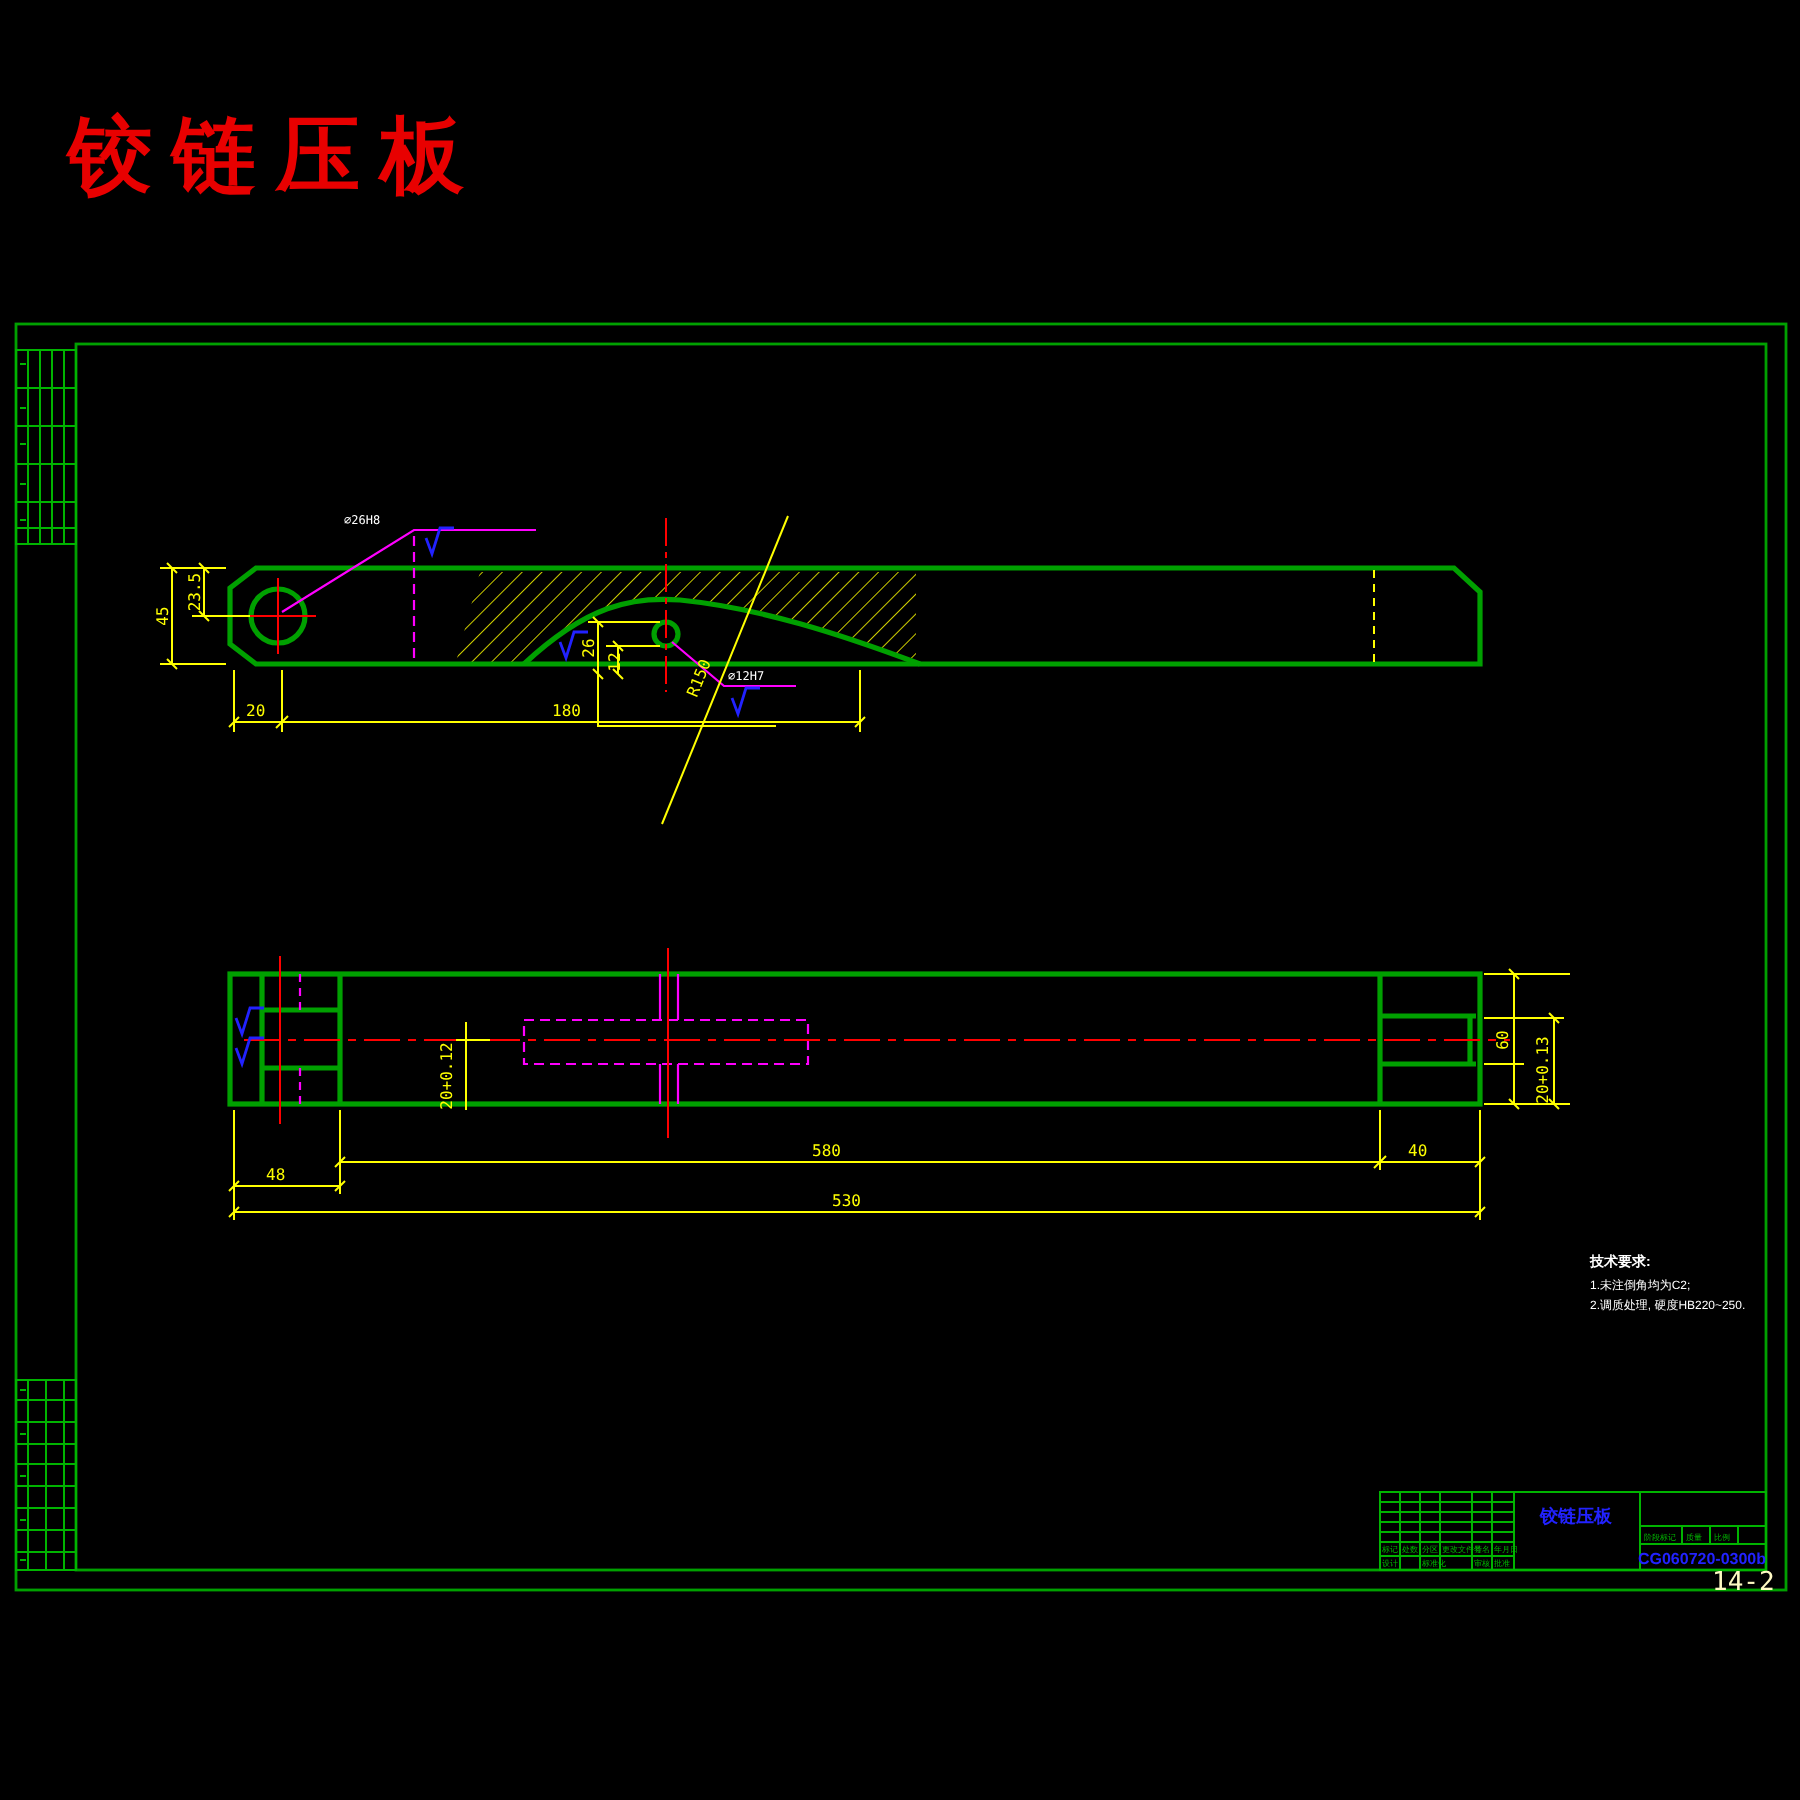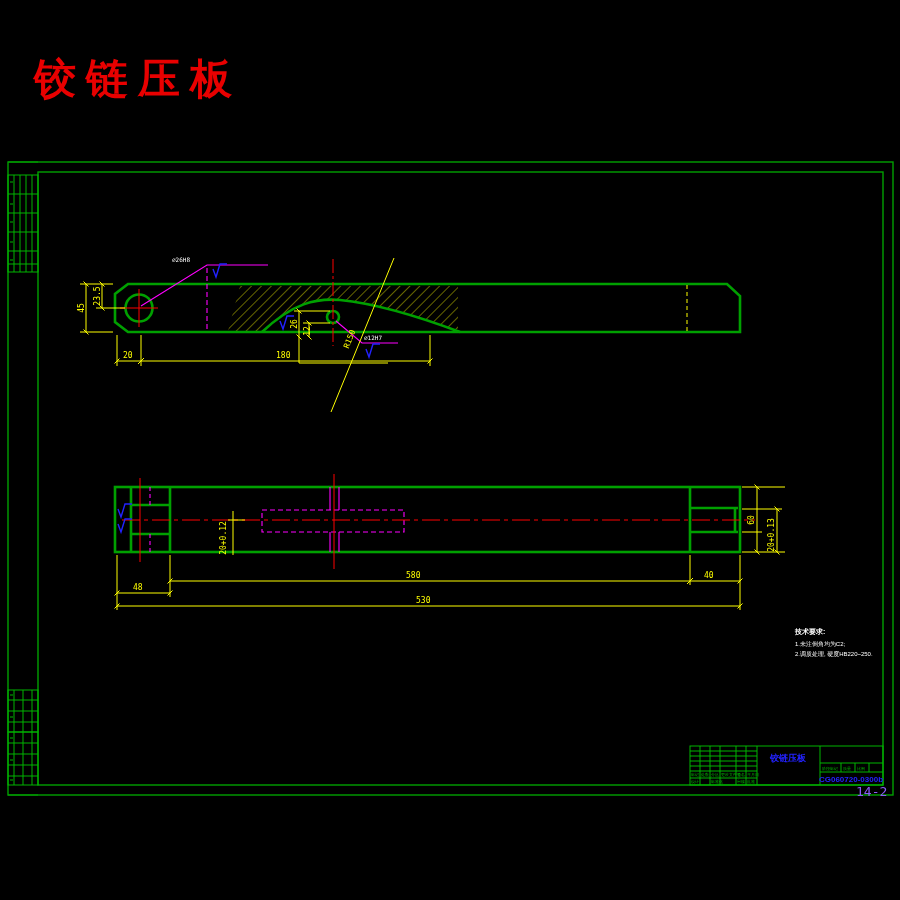--- a/index.html
+++ b/index.html
@@ -17,21 +17,21 @@
   .rough{stroke:#2222ff;stroke-width:1.4;fill:none;}
   .cline{stroke:#ff0000;stroke-width:1;fill:none;}
   .hid{stroke:#ff00ff;stroke-width:1.1;fill:none;}
   .tb{stroke:#00b400;stroke-width:1;fill:none;}
   .tbtxt{fill:#00b400;font-size:4px;font-family:"Liberation Sans",sans-serif;}
   .bluetxt{fill:#2222ff;font-family:"Liberation Sans",sans-serif;font-weight:bold;}
   #notes{position:absolute;left:795px;top:596px;color:#fff;width:100px;
          font-size:6.5px;line-height:1.1;}
   #notes .nh{font-weight:bold;font-size:7px;margin-bottom:4px;}
   #notes .ni{margin-top:3px;transform:scale(.92);transform-origin:left top;}
-  #sheet-no{position:absolute;left:856px;top:752px;color:#8b5cf6;
+  #sheet-no{position:absolute;left:856px;top:752px;color:#fef9c3;
             font-family:"DejaVu Sans Mono",monospace;font-size:13px;}
 </style>
 </head>
 <body>
 
 <div id="canvas">
 
   <div id="main-title">铰链压板</div>
 
   <svg width="900" height="900" viewBox="0 0 900 900">

